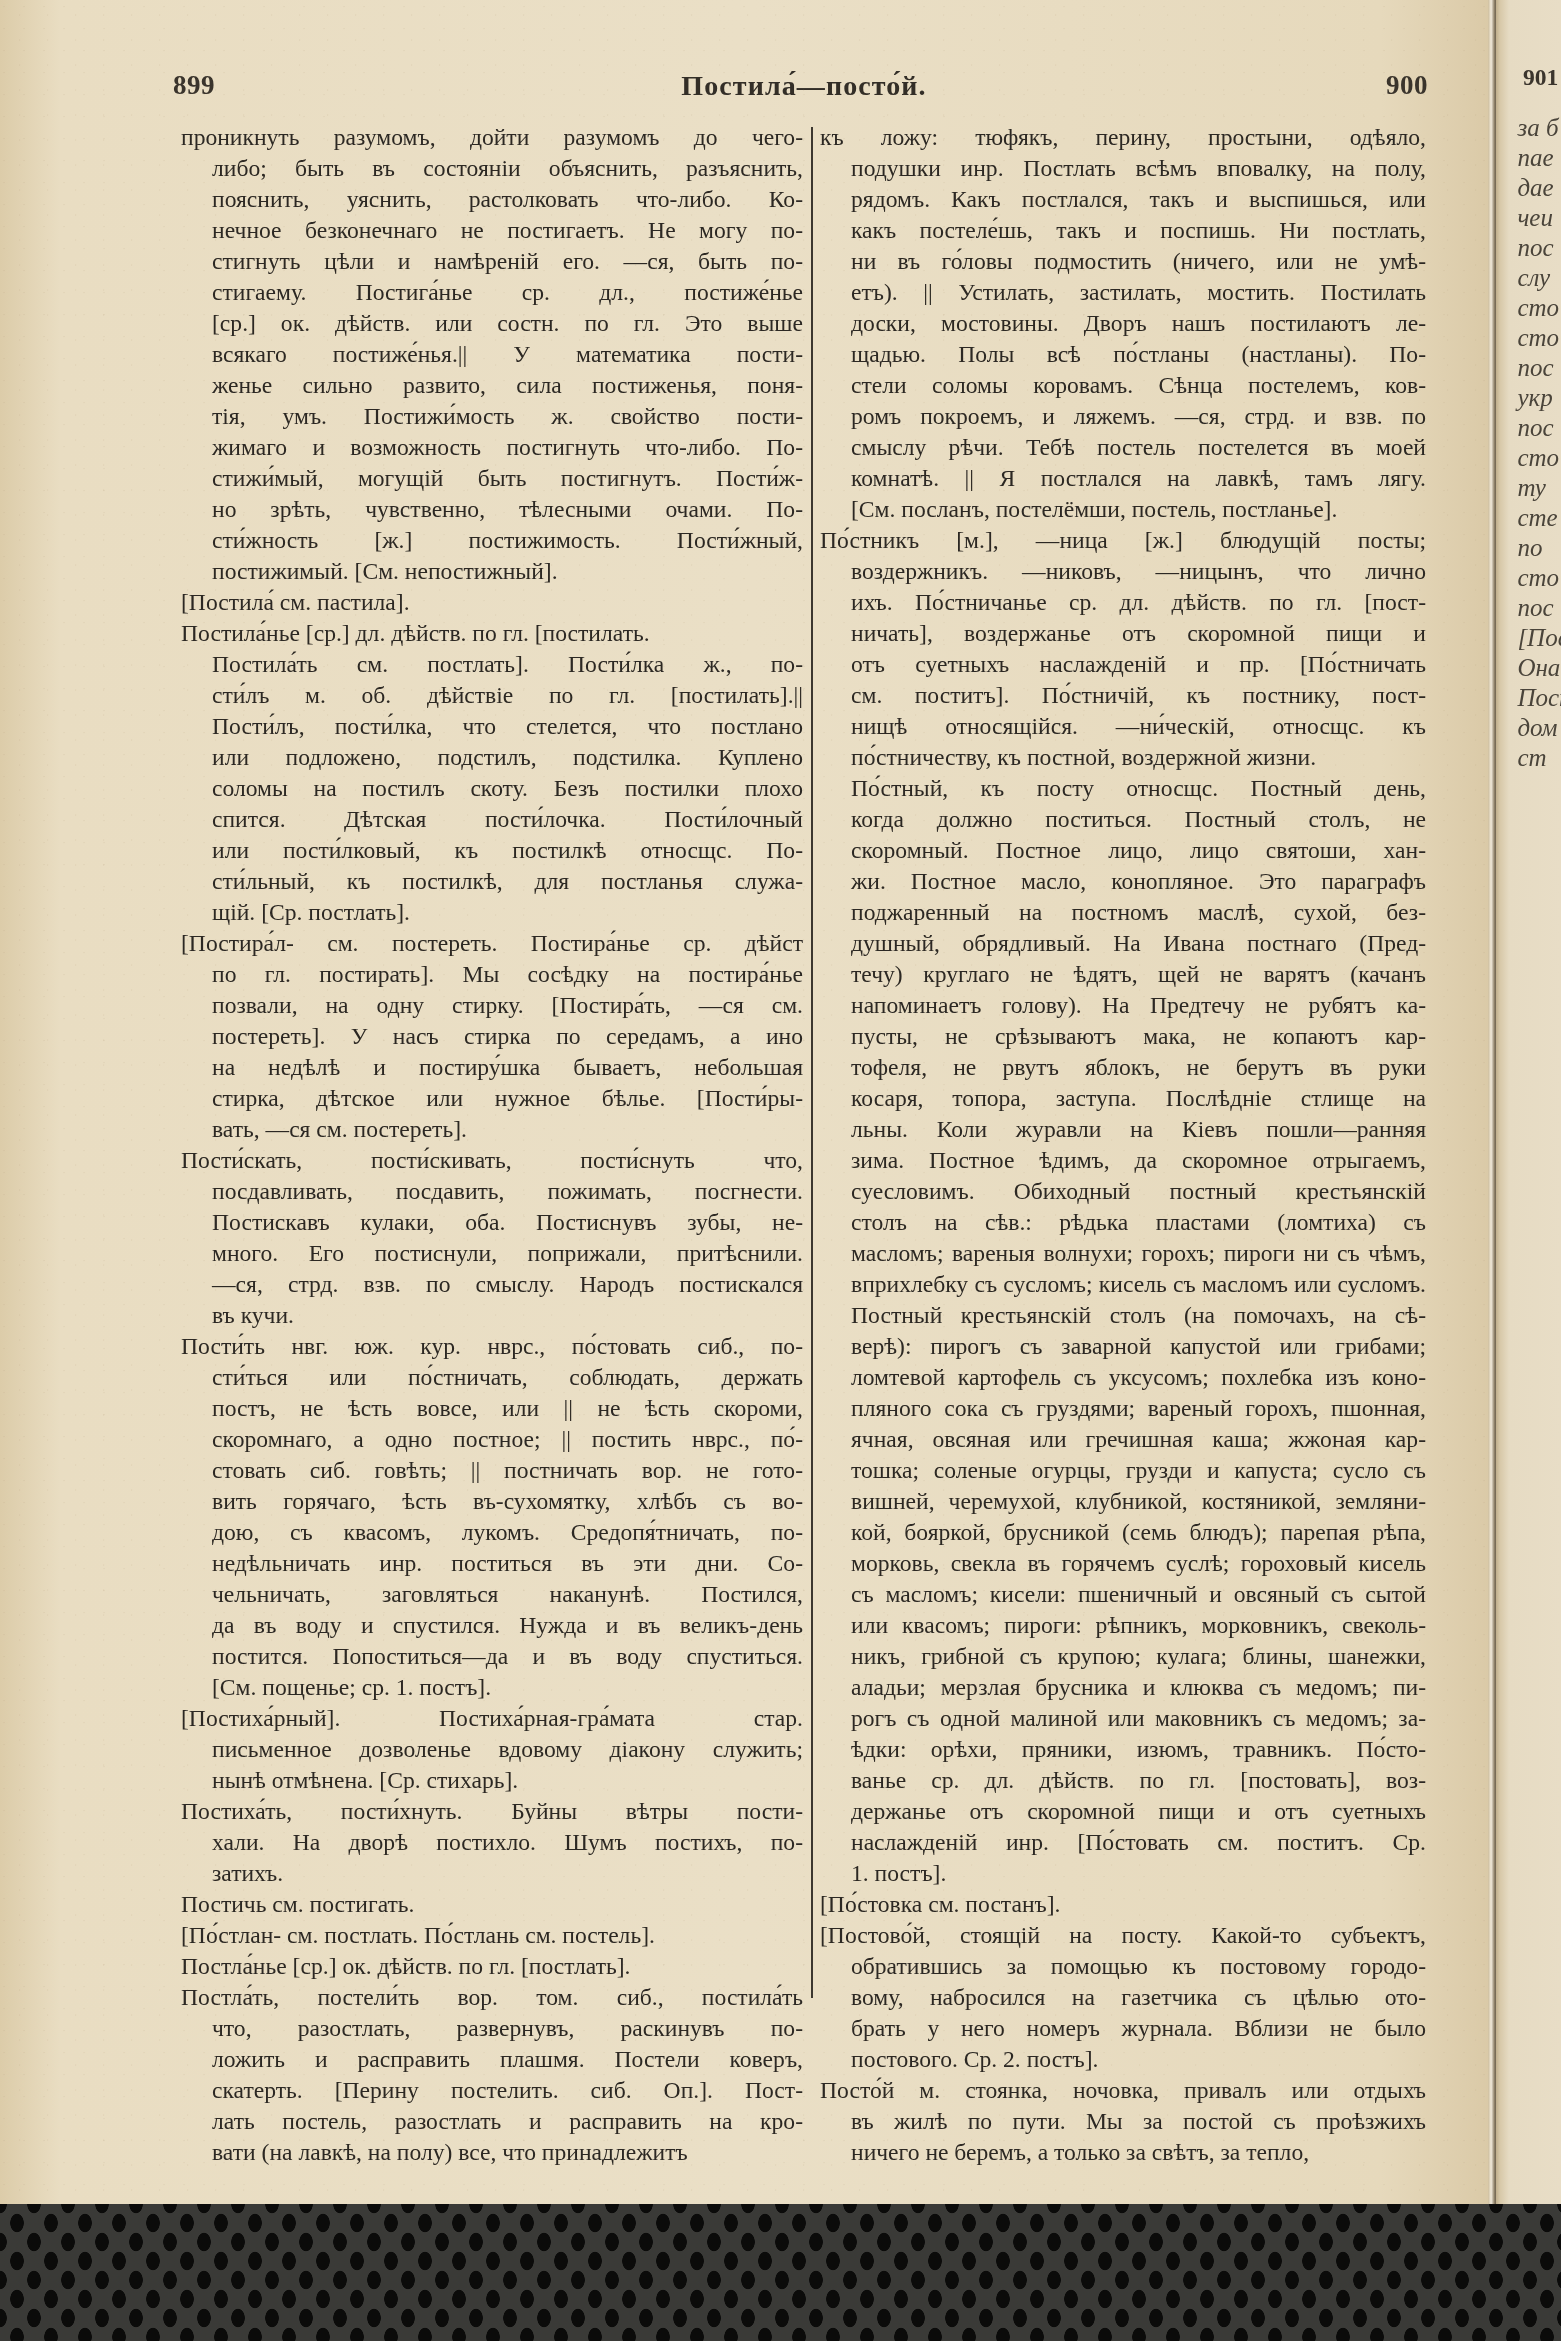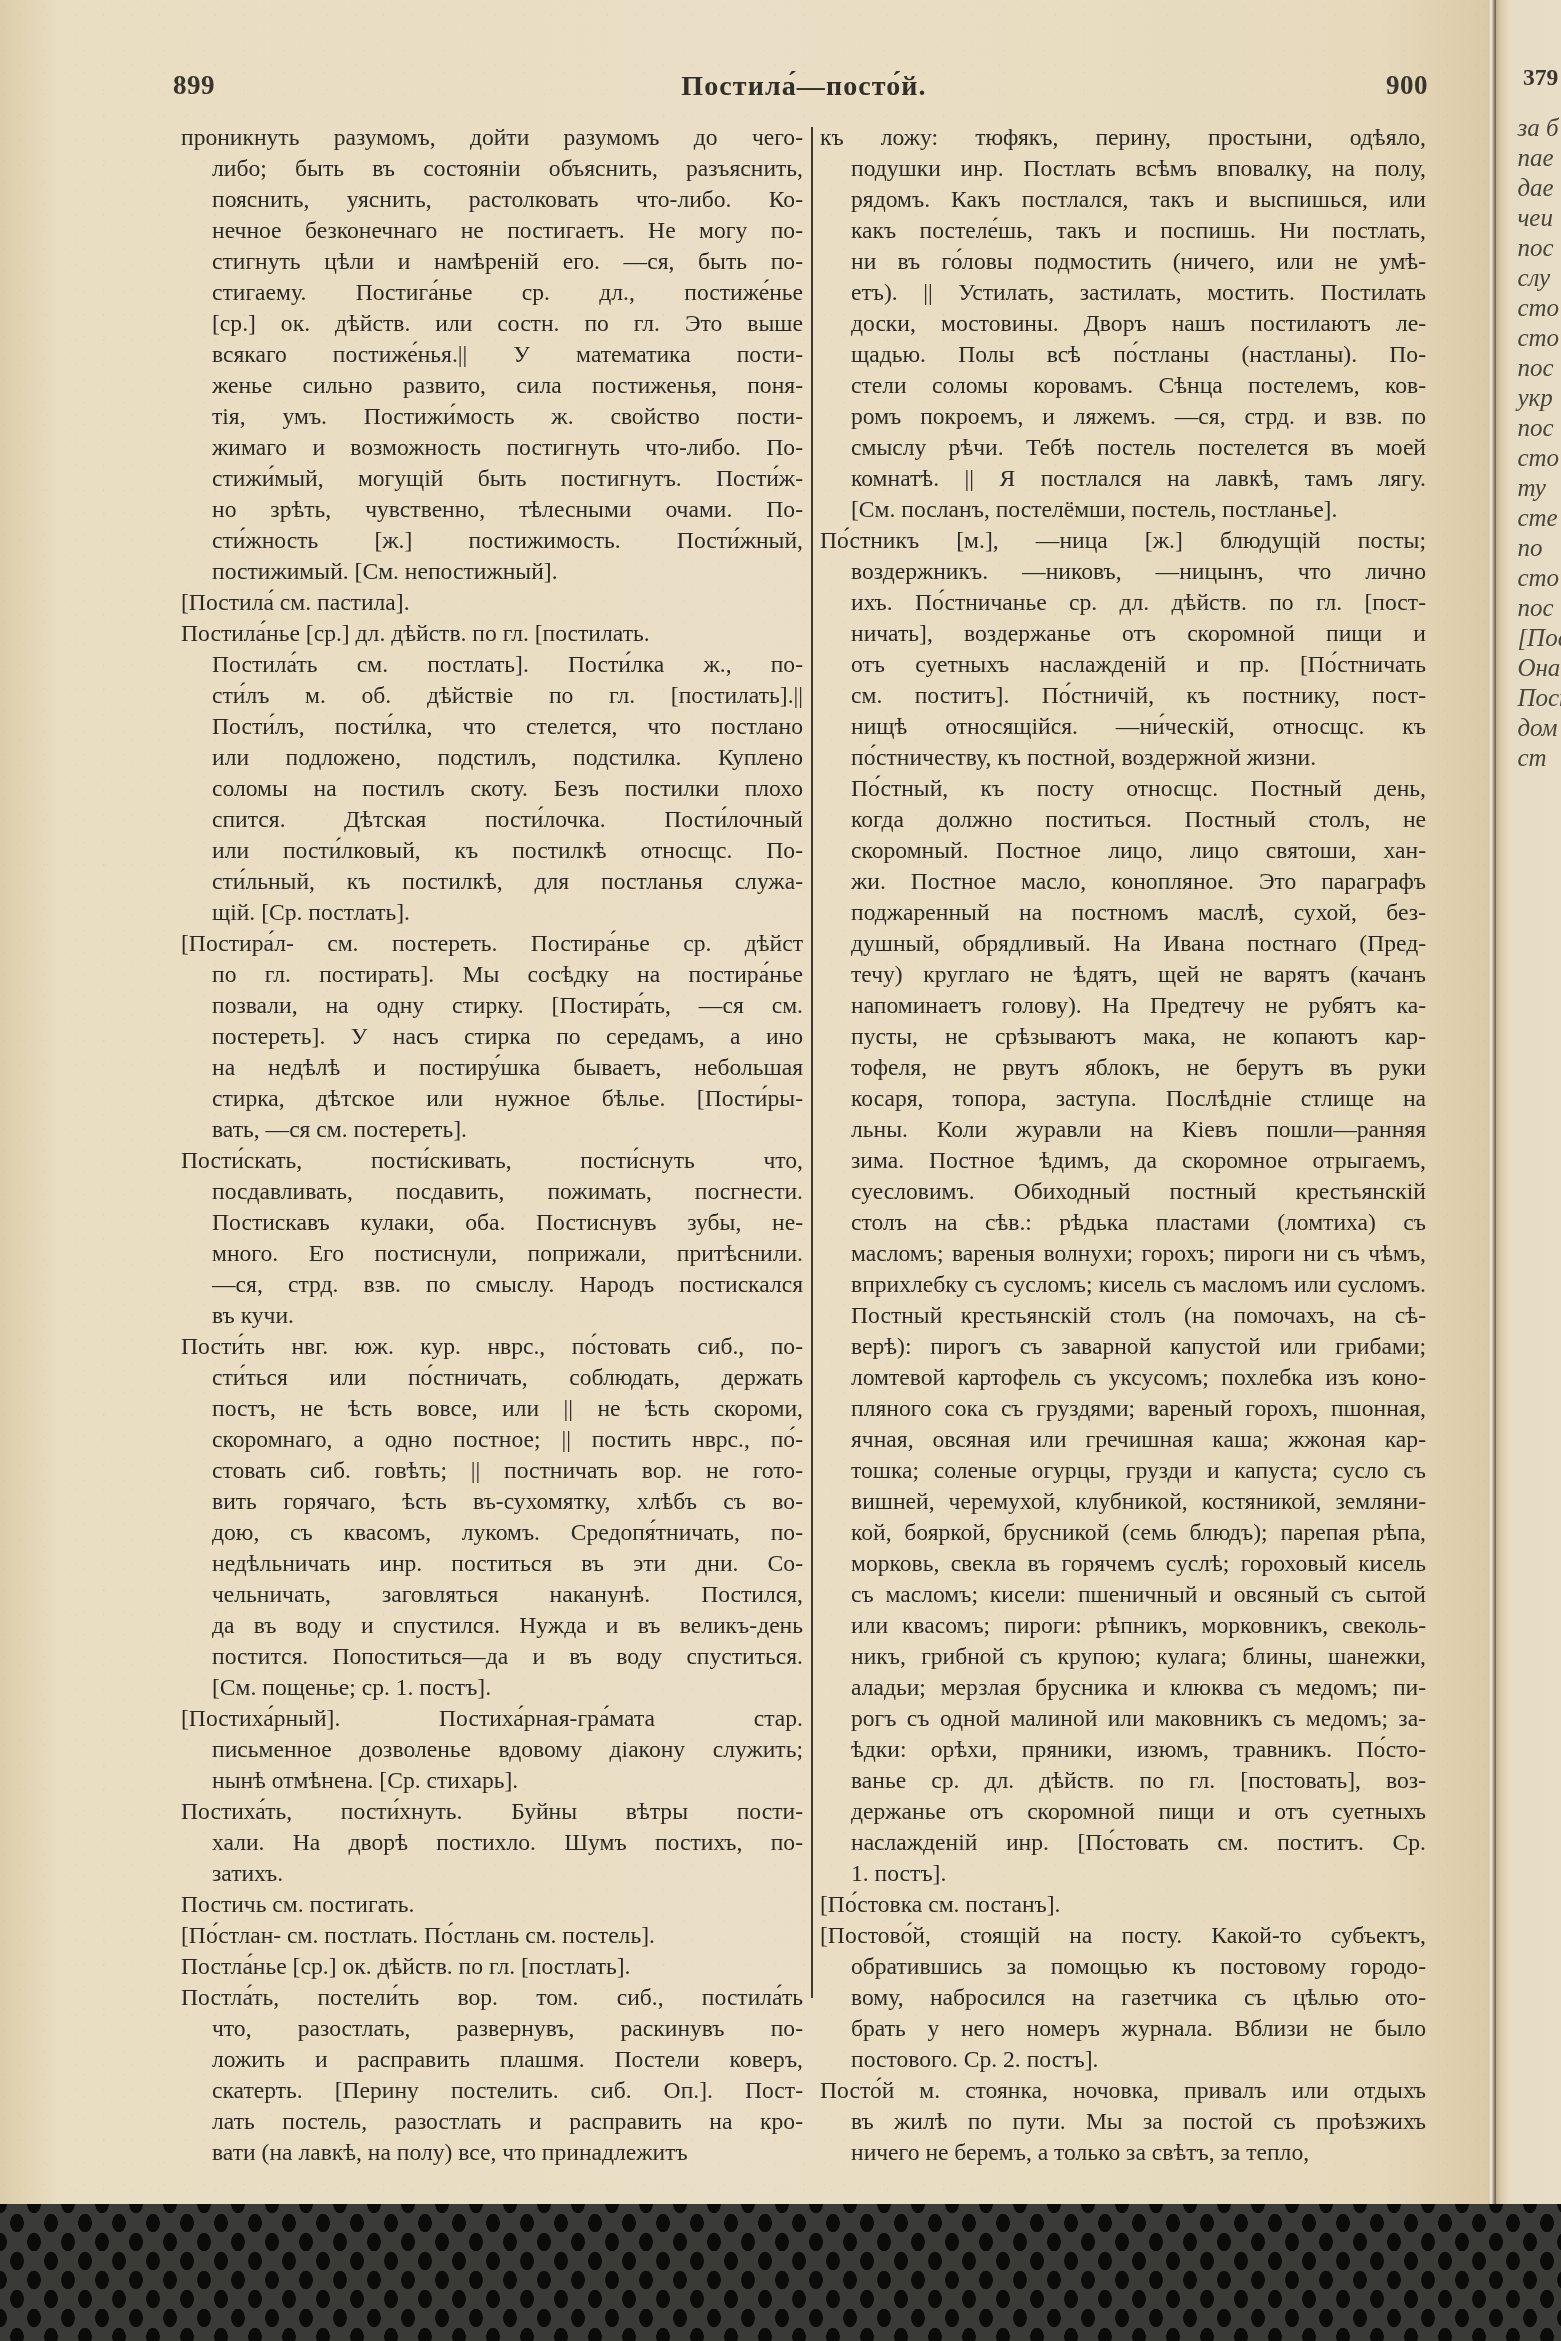--- a/index.html
+++ b/index.html
@@ -179,21 +179,21 @@
       <span class="line in">брать у него номеръ журнала. Вблизи не было</span>
       <span class="line last in">постового. Ср. 2. постъ].</span>
       <span class="line head">Посто́й м. стоянка, ночовка, привалъ или отдыхъ</span>
       <span class="line in">въ жилѣ по пути. Мы за постой съ проѣзжихъ</span>
       <span class="line last in">ничего не беремъ, а только за свѣтъ, за тепло,</span>
     </div>
 </div>
 
 <div class="spine"></div>
 <div class="next-page">
-  <span class="next-num">379</span>
+  <span class="next-num">901</span>
   <div class="next-lines" id="next-lines">за б
 пае
 дае
 чеи
 пос
 слу
 сто
 сто
 пос
 укр

